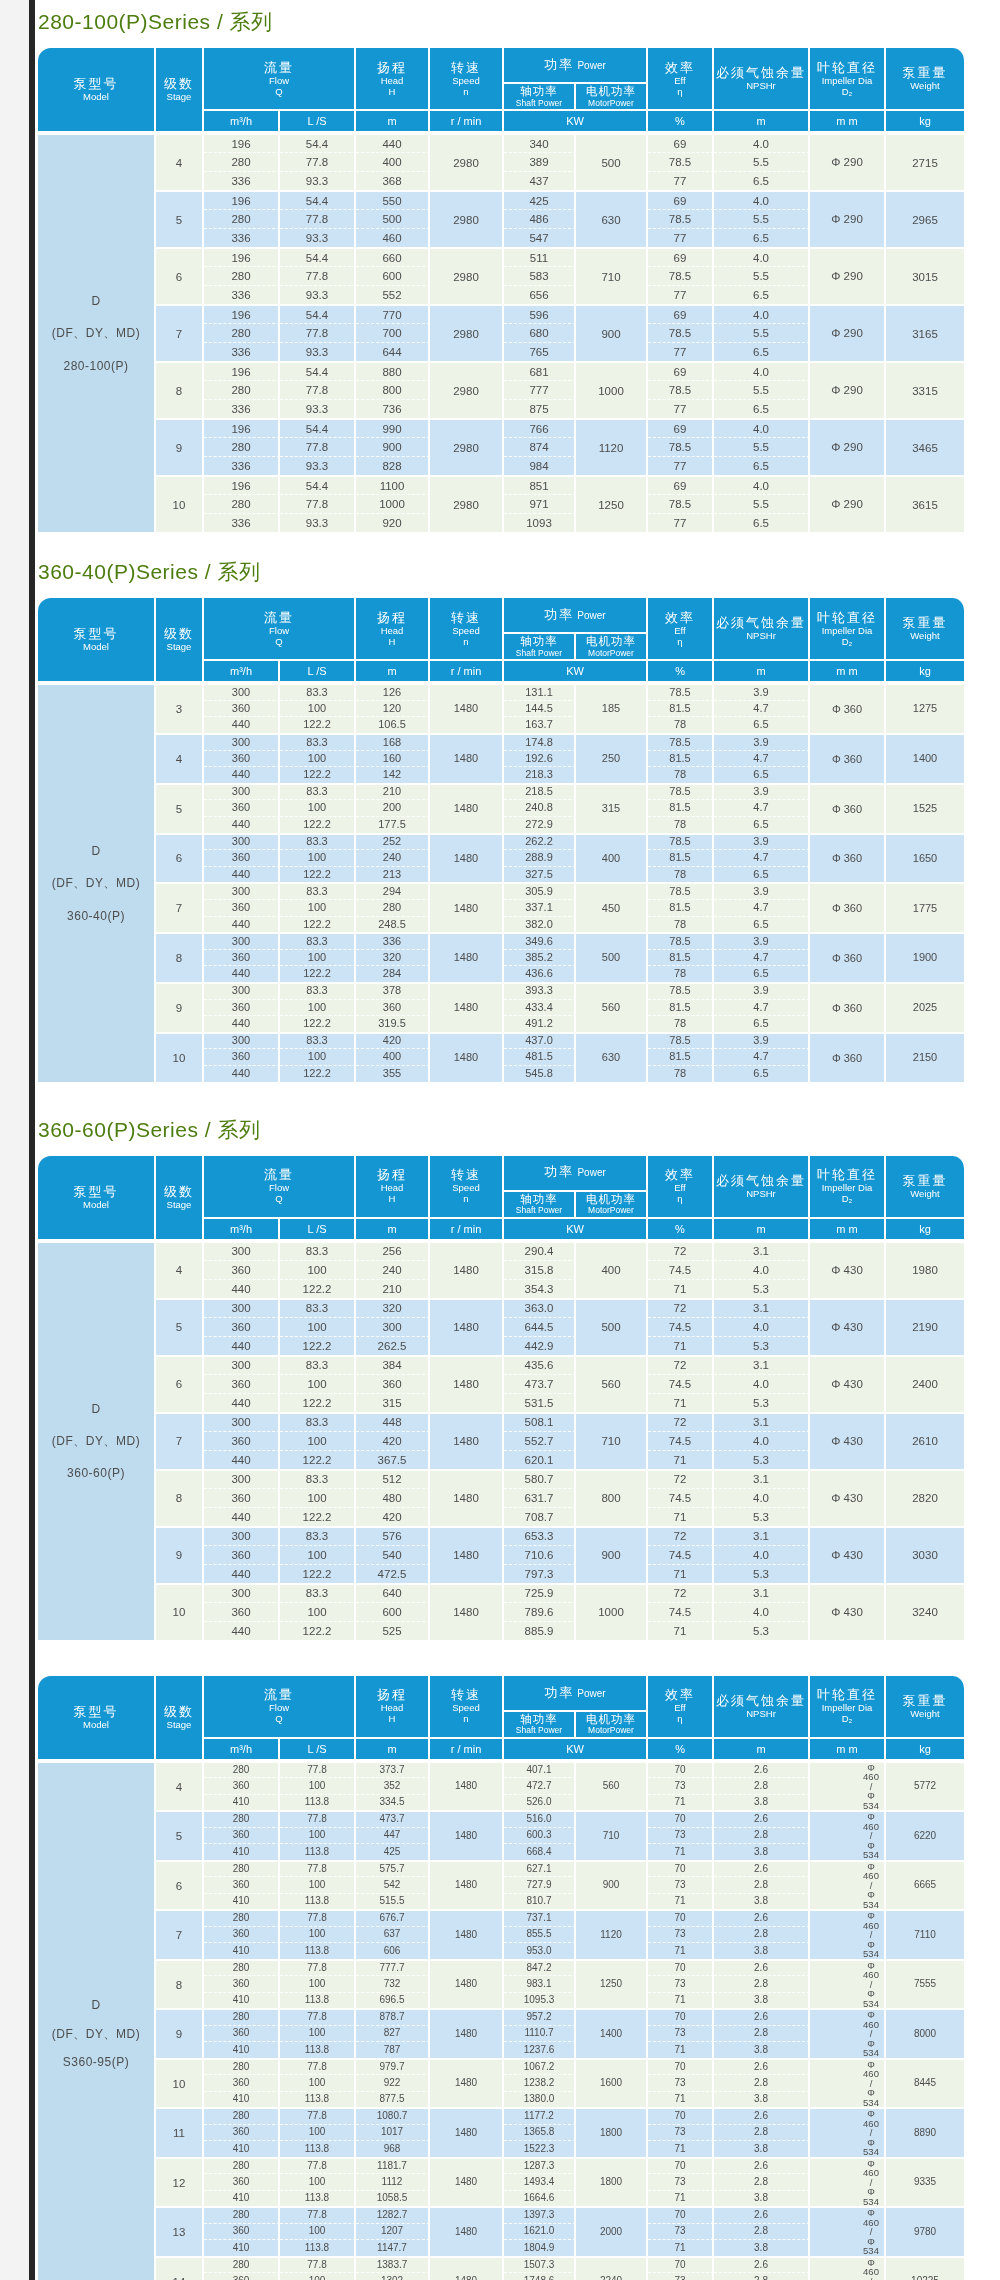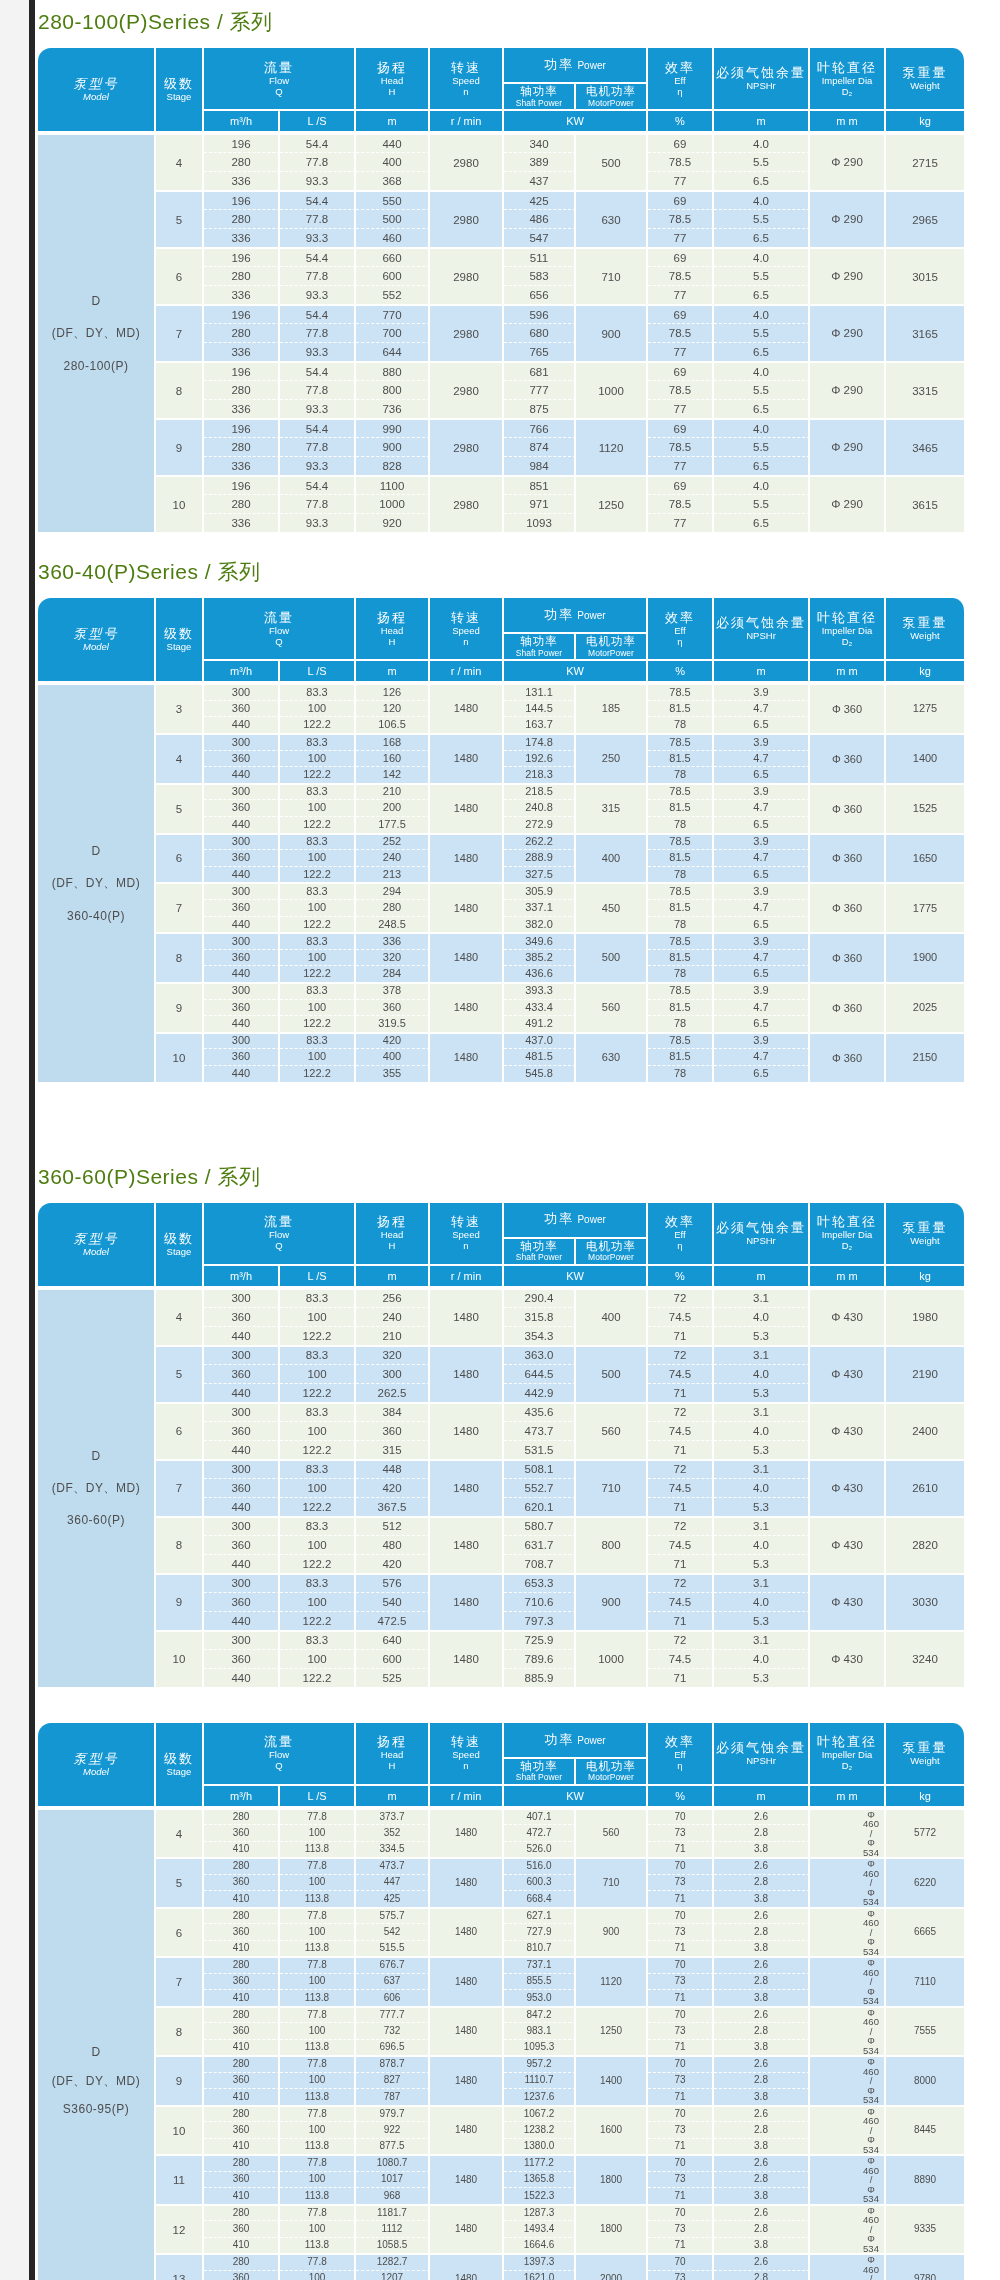--- a/index.html
+++ b/index.html
@@ -8,21 +8,21 @@
     background: #ffffff;
     font-family: "Liberation Sans", "DejaVu Sans", sans-serif;
     color: #4d4d4d;
   }
   .scan-left { position: absolute; left: 0; top: 0; width: 29px; height: 100%; background: #f3f3f3; }
   .scan-line { position: absolute; left: 29px; top: 0; width: 6px; height: 100%; background: #262626; }
   .content { position: absolute; left: 38px; top: 0; width: 928px; }
 
   section.sec0 { margin-top: 8px; }
   section.sec1 { margin-top: 26px; }
-  section.sec2 { margin-top: 81px; }
+  section.sec2 { margin-top: 34px; }
   section.sec3 { margin-top: 36px; }
 
   h2.sec-title {
     font-size: 21px; font-weight: 500; color: #4d7c0f;
     letter-spacing: 0.5px; margin: 0 0 12px 0; height: 28px; line-height: 28px;
   }
 
   table.spec {
     width: 928px; table-layout: fixed;
     border-collapse: separate; border-spacing: 0;
@@ -30,21 +30,21 @@
   }
   .spec th {
     background: #1496d2; color: #ffffff; font-weight: normal;
     border-right: 2px solid #fff; border-bottom: 2px solid #fff;
     vertical-align: middle; text-align: center; padding: 1px 0;
   }
   .spec thead tr:nth-child(1) { height: 36px; }
   .spec thead tr:nth-child(2) { height: 27px; }
   .spec thead tr.units { height: 22px; }
   .spec thead tr.units th { font-size: 11px; }
-  .corner-tl { border-top-left-radius: 13px; font-style: italic; }
+  .corner-tl { border-top-left-radius: 13px; }
   .corner-tr { border-top-right-radius: 13px; }
   .spec th .zh { font-size: 13px; letter-spacing: 2px; line-height: 1.25; }
   .spec th .en { font-size: 9.5px; letter-spacing: 0; line-height: 1.15; }
   .spec th .zh2 { font-size: 11.5px; letter-spacing: 1px; line-height: 1.2; }
   .spec th .en2 { font-size: 8.5px; line-height: 1.1; text-align: center; }
   .spec th.power-top .zh { display: inline; font-size: 13px; }
   .spec th.power-top .en { display: inline; font-size: 10px; }
 
   .spec td {
     text-align: center; vertical-align: middle;

